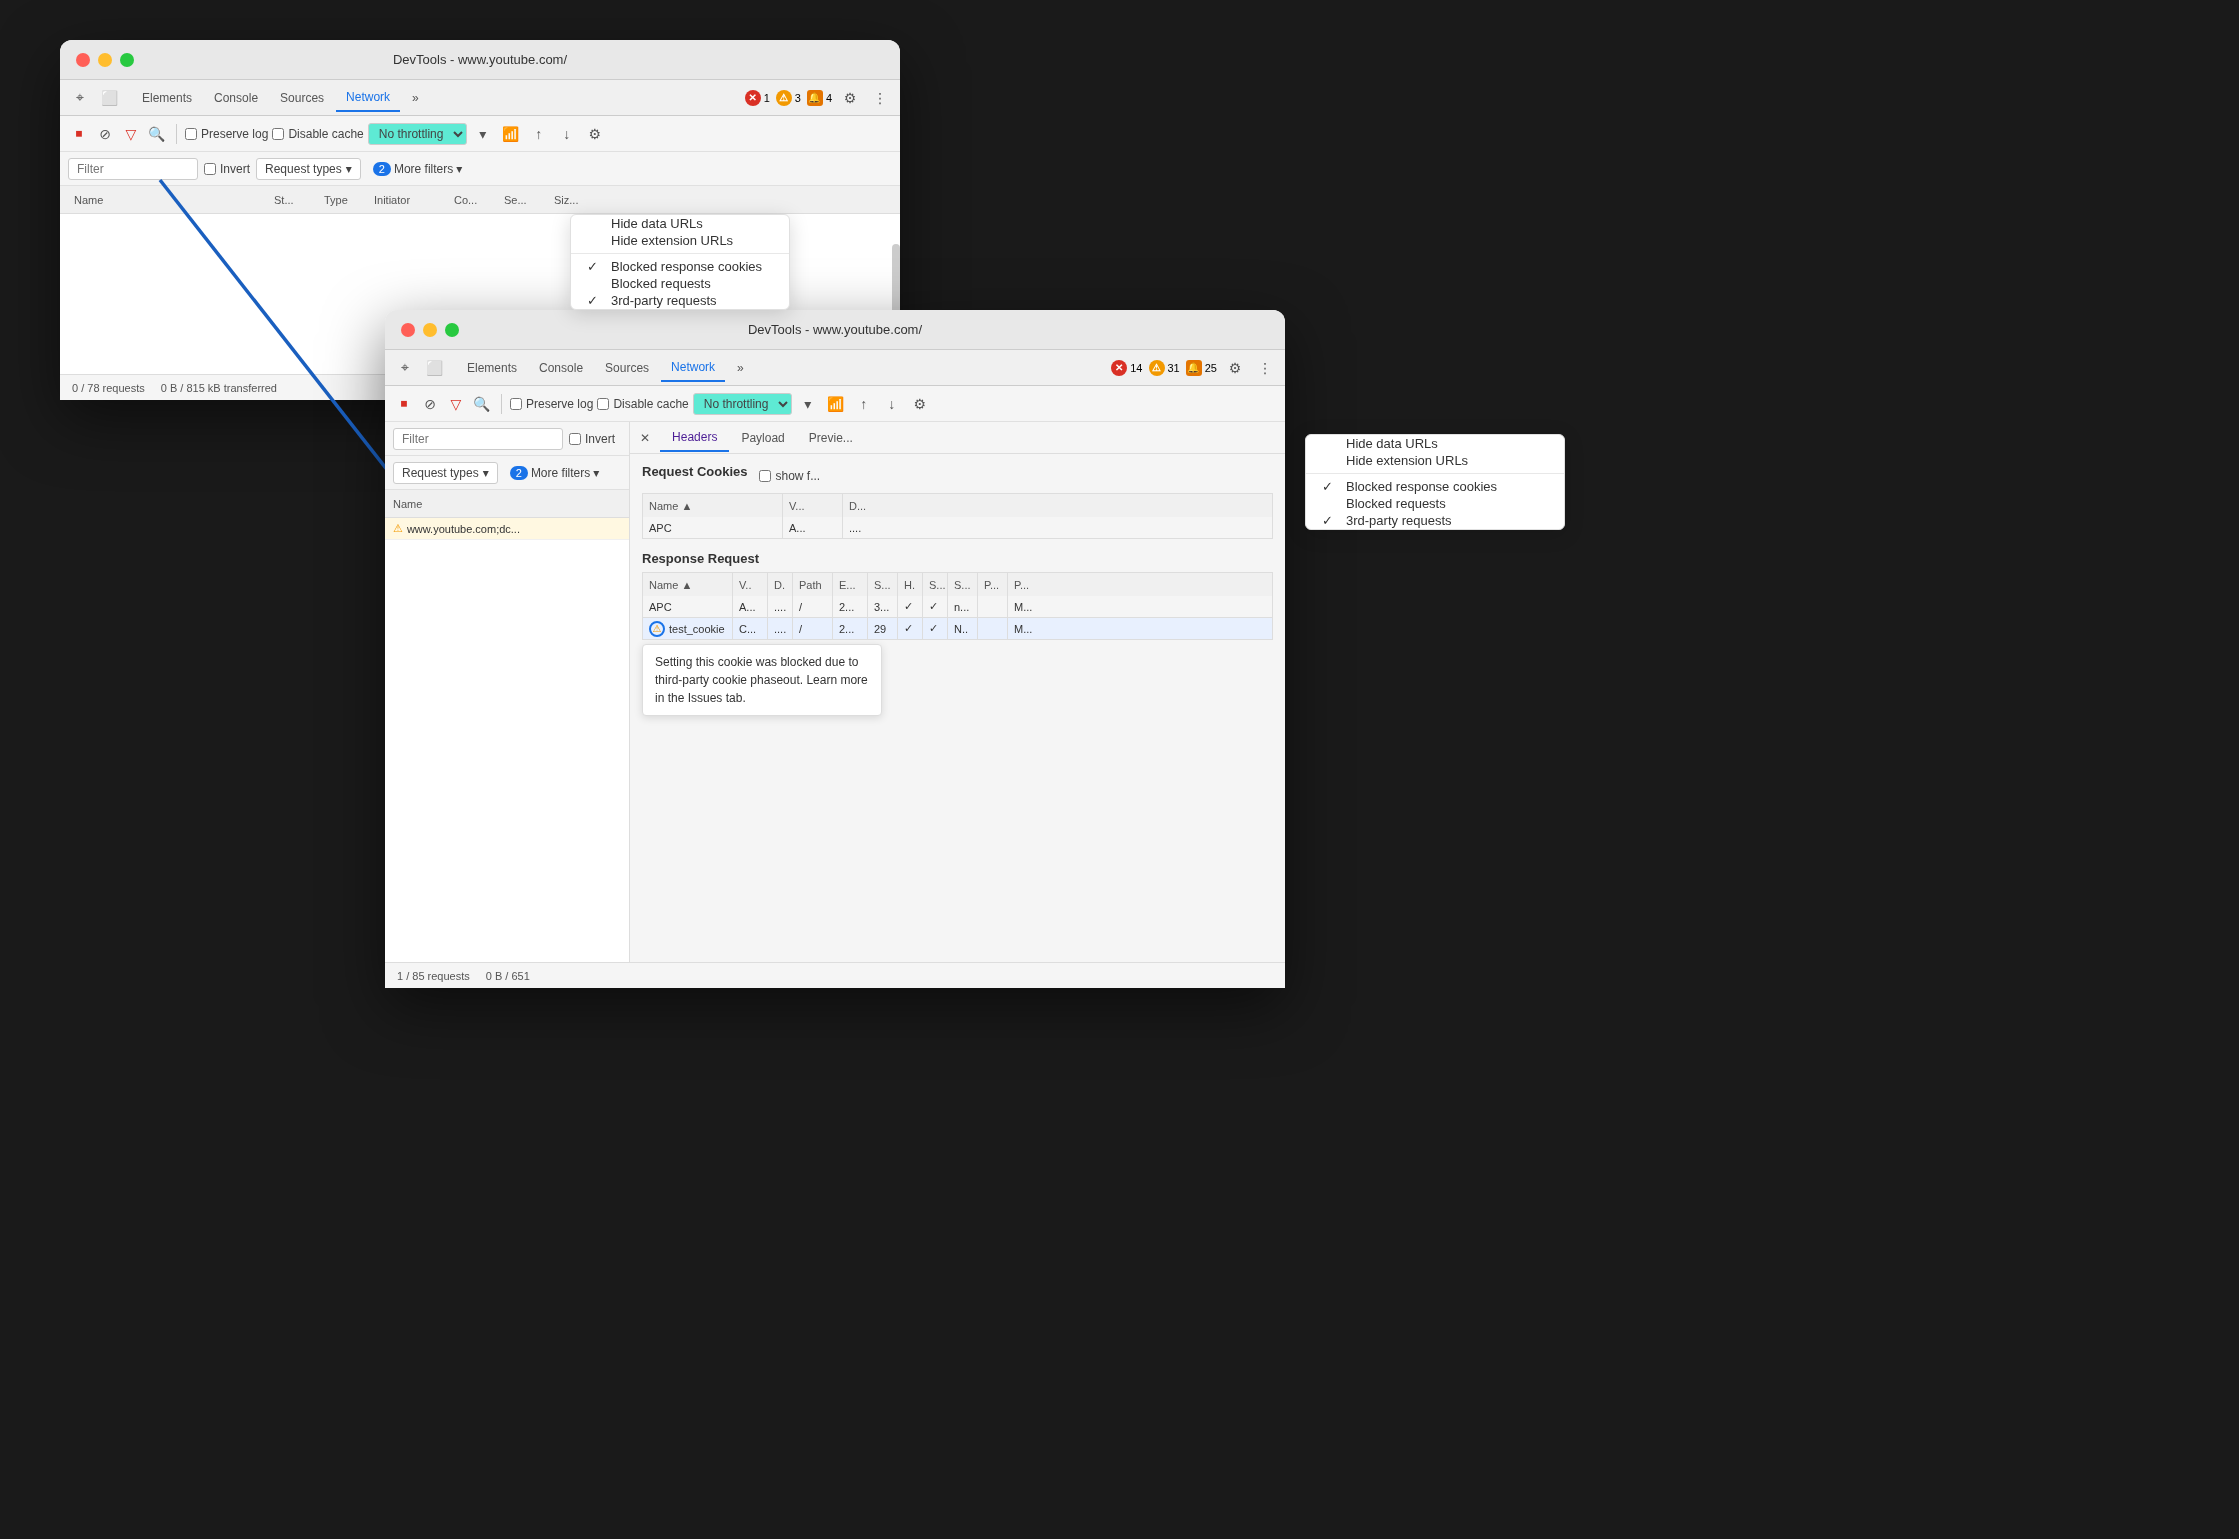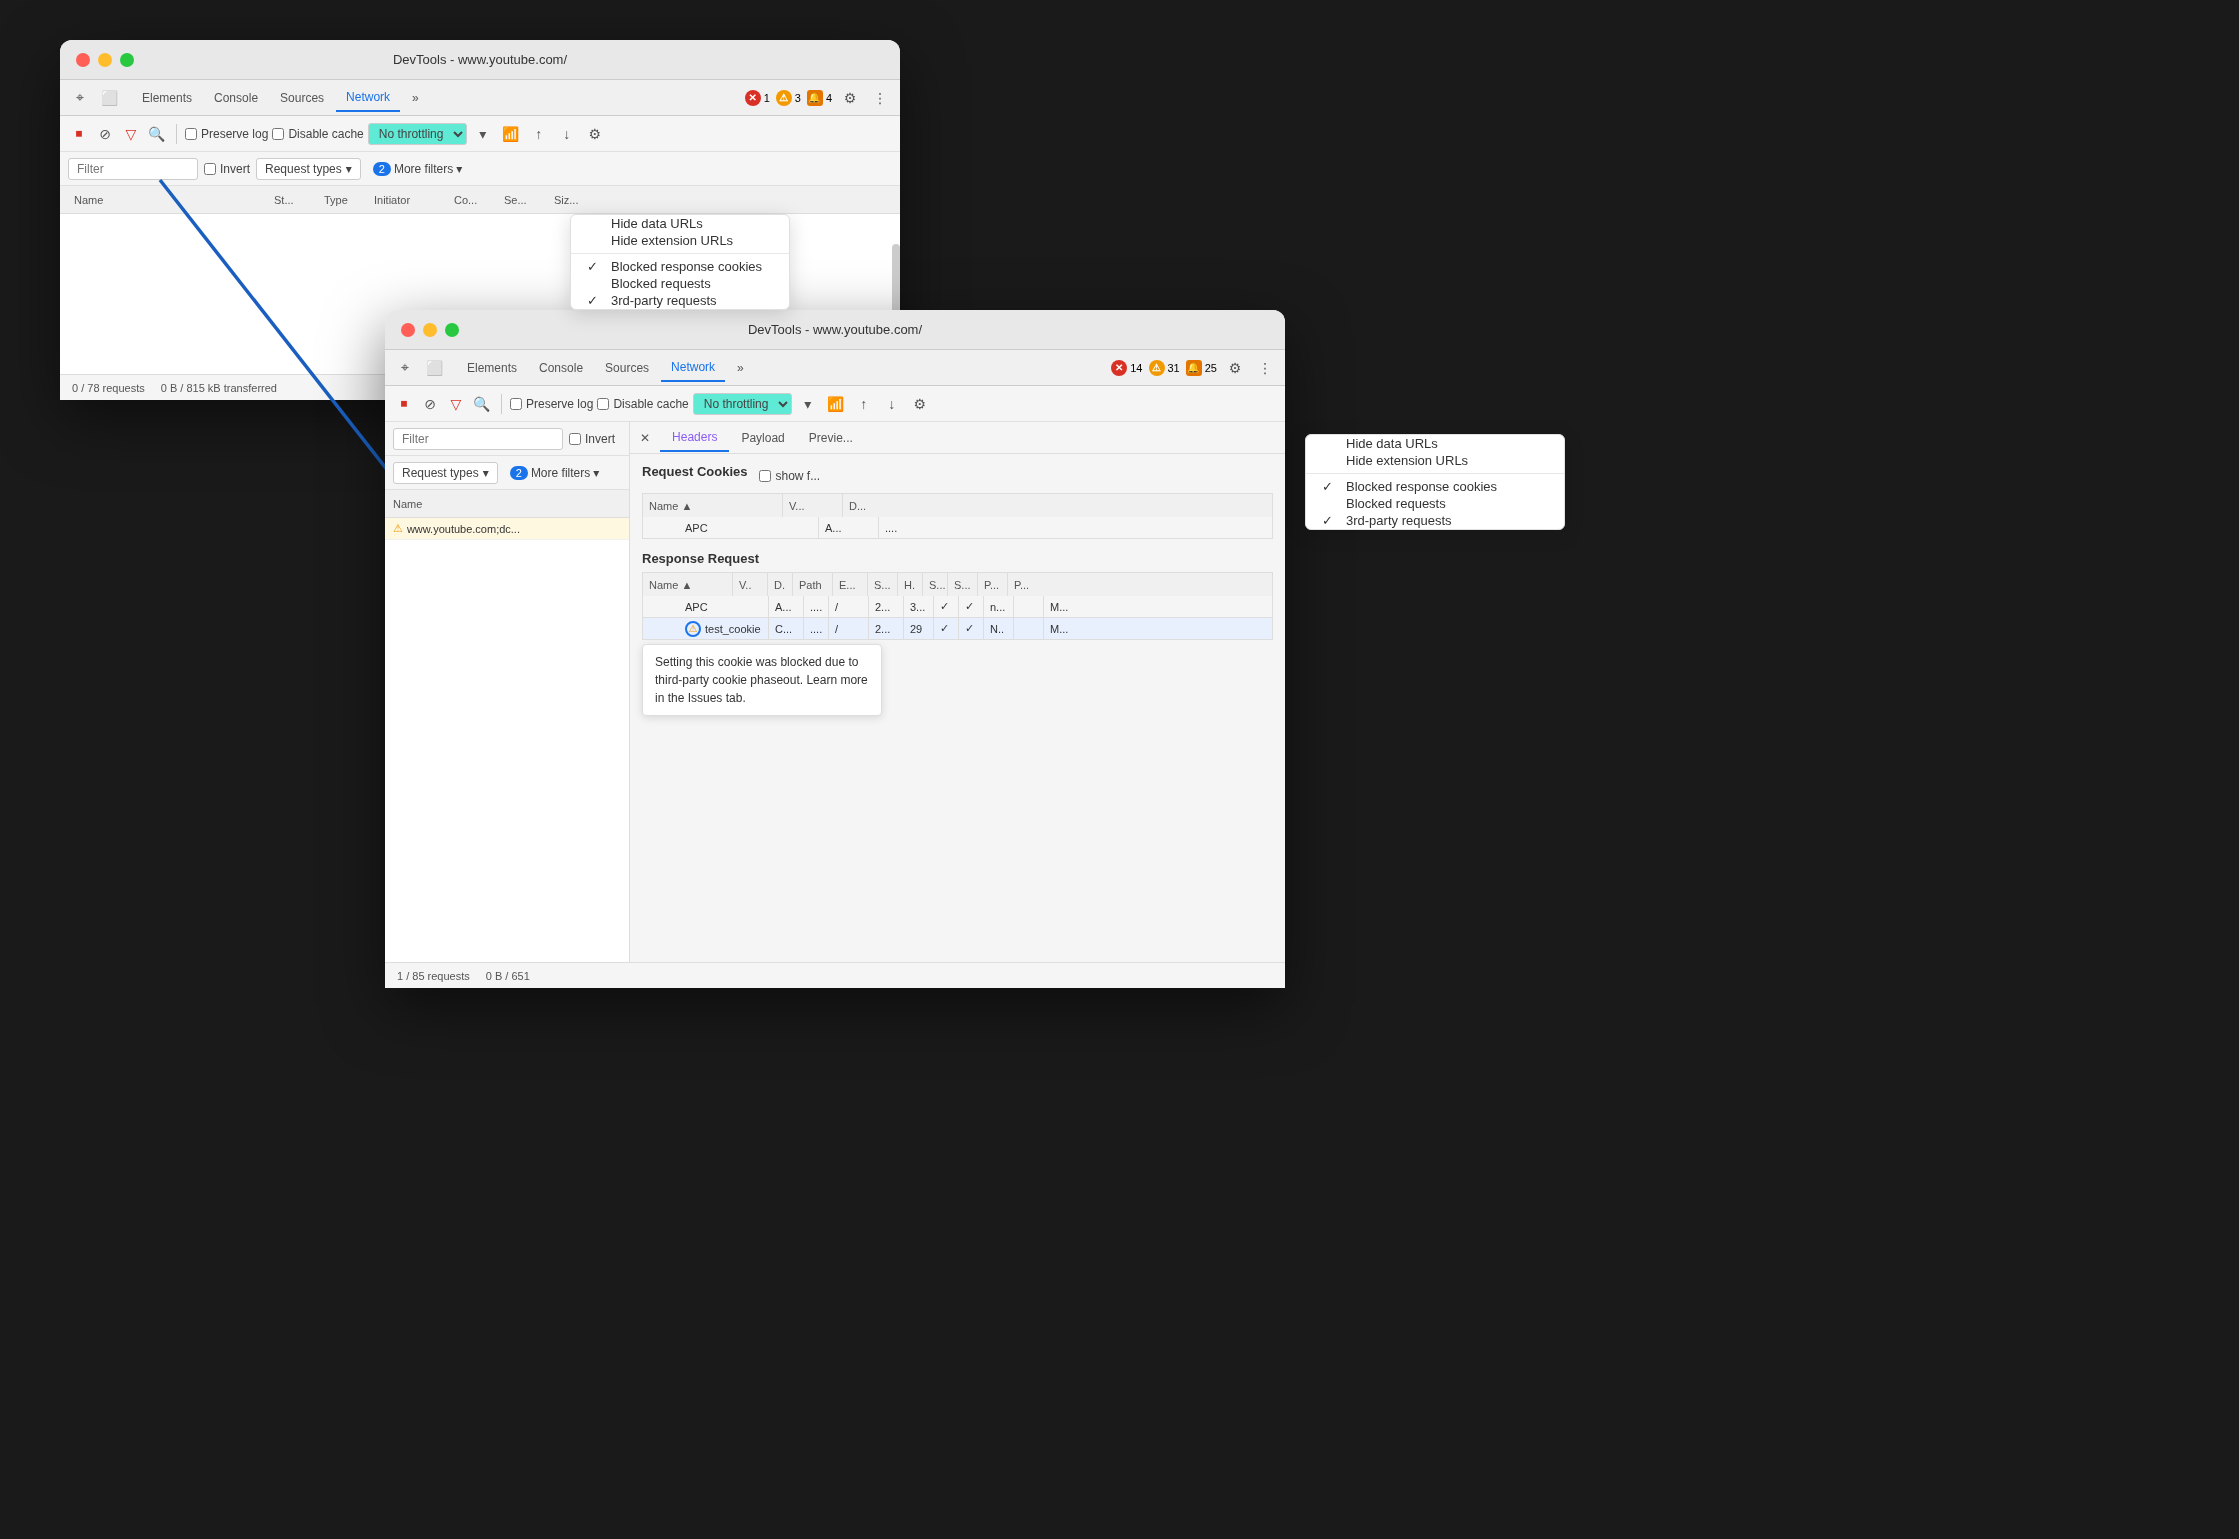--- a/index.html
+++ b/index.html
@@ -316,21 +316,21 @@
     }
 
     .panel-tab {
       padding: 6px 12px;
       font-size: 12px;
       color: #555;
       cursor: pointer;
     }
 
     .panel-tab.active {
-      color: #8b5cf6;
+      color: #4c1d95;
       border-bottom: 2px solid #1a73e8;
     }
 
     .panel-tab-close {
       padding: 6px 10px;
       font-size: 12px;
       color: #555;
       cursor: pointer;
     }
 
@@ -358,21 +358,20 @@
     }
 
     .cookie-table-row {
       display: flex;
       align-items: center;
       border: 1px solid #ddd;
       border-top: none;
       font-size: 11px;
       color: #333;
       height: 22px;
-      padding-left: 36px;
     }
 
     .cookie-table-row.highlighted {
       background: #e8f0fe;
     }
 
     .cookie-col {
       padding: 0 6px;
       border-right: 1px solid #ddd;
       overflow: hidden;

